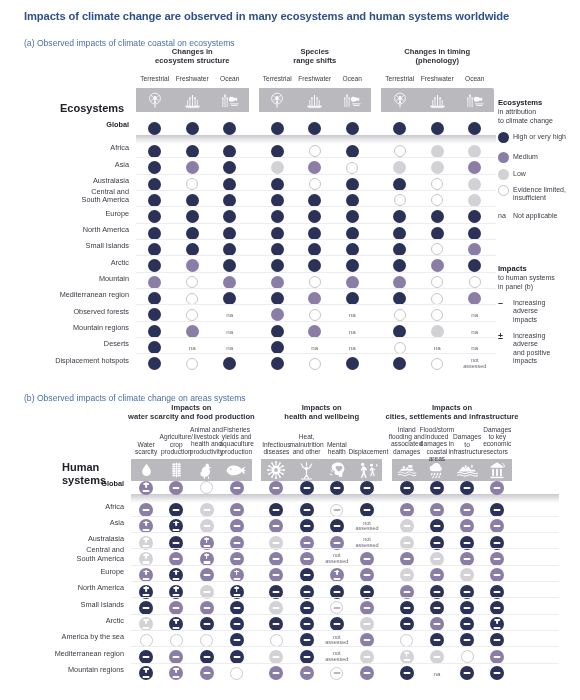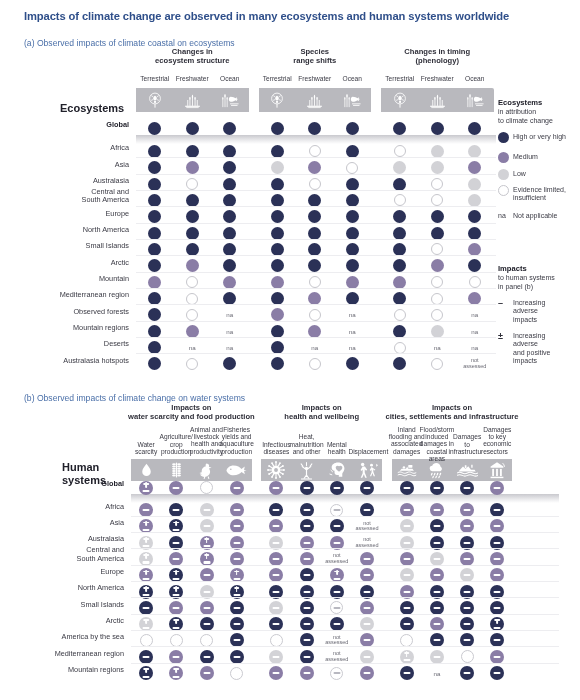--- a/index.html
+++ b/index.html
@@ -104,21 +104,21 @@
   .lg-sw.ltd { background:#fff; border:1px solid #c6c6cc; }
   .lg-na { position:absolute; font-size:7px; color:#3a3a44; }
   .lg-txt{ position:absolute; font-size:7px; color:#3a3a44; line-height:1.2; }
   .lg-gl { position:absolute; color:#30303a; font-size:9px; font-weight:bold; }
 </style>
 </head>
 <body>
 
 <div class="fig-title">Impacts of climate change are observed in many ecosystems and human systems worldwide</div>
 <div class="panel-sub panel-a-sub">(a) Observed impacts of climate coastal on ecosystems</div>
-<div class="panel-sub panel-b-sub">(b) Observed impacts of climate change on water systems</div>
+<div class="panel-sub panel-b-sub">(b) Observed impacts of climate change on areas systems</div>
 
 <div id="panel-a-root">
     <div class="axis-label" style="left: 60px; top: 78px; width: 70px;">Ecosystems</div>
     <div class="grp-title" style="left: 136px; top: 48px; width: 112.5px;">Changes in<br>ecosystem structure</div>
     <div class="iconband" style="left: 136px; top: 88px; width: 112.5px;"></div>
     <div class="col-title" style="left: 136px; top: 75px; width: 37.5px;">Terrestrial</div>
     <div class="iconcell" style="left: 139.75px; top: 88px;">
       <svg width="18" height="18" viewBox="0 0 24 24" fill="none" stroke="#fff" stroke-width="1.1">
         <circle cx="12" cy="10" r="7.2"></circle>
         <path d="M12 17.2v5" stroke-width="1.3"></path>
@@ -609,21 +609,21 @@
     </div>
     <div class="cell" style="left: 389.75px; top: 337.55px;">
       <div class="dot ltd"></div>
     </div>
     <div class="cell" style="left: 427.25px; top: 337.55px;">
       <span class="na">na</span>
     </div>
     <div class="cell" style="left: 464.75px; top: 337.55px;">
       <span class="na">na</span>
     </div>
-    <div class="rowlabel" style="left: 0px; top: 356.7px; width: 129px; text-align: right;">Australasia hotspots</div>
+    <div class="rowlabel" style="left: 0px; top: 356.7px; width: 129px; text-align: right;">Displacement hotspots</div>
     <div class="rowsep" style="left: 136px; top: 353.4px; width: 360px;"></div>
     <div class="cell" style="left: 144.75px; top: 353.9px;">
       <div class="dot high"></div>
     </div>
     <div class="cell" style="left: 182.25px; top: 353.9px;">
       <div class="dot ltd"></div>
     </div>
     <div class="cell" style="left: 219.75px; top: 353.9px;">
       <div class="dot high"></div>
     </div>

